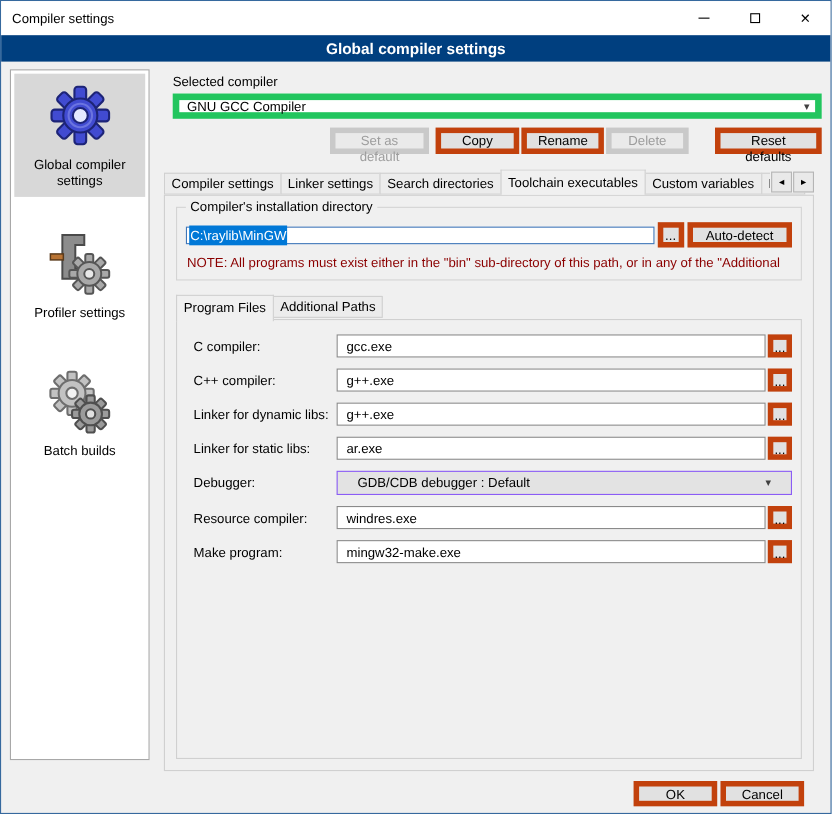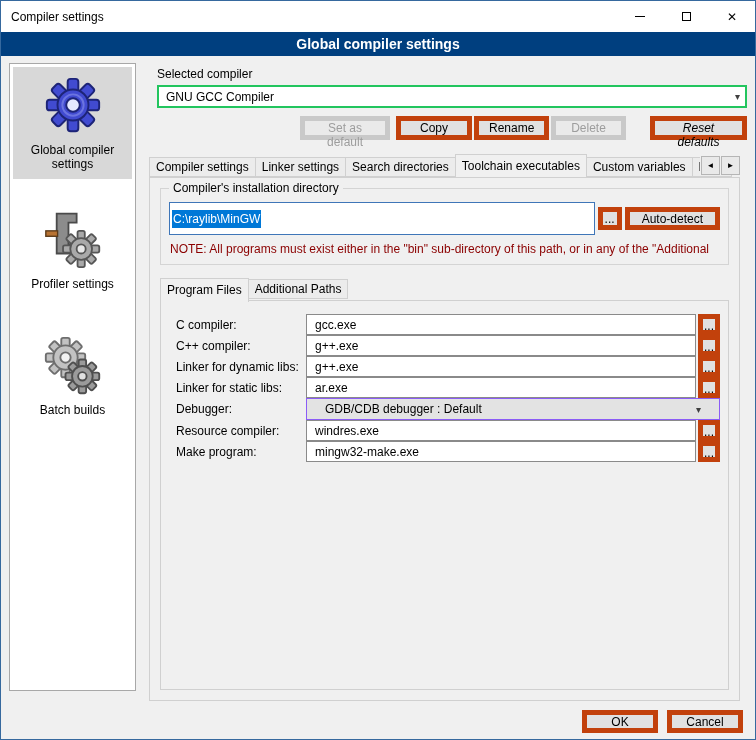--- a/index.html
+++ b/index.html
@@ -30,77 +30,77 @@
                padding:7px 2px 8px; }
   .side-item.selected { background:#d8d8d8; }
   .side-item + .side-item { margin-top:22px; }
   .side-item:nth-child(3) { margin-top:30px; }
   .side-label { margin-top:7px; line-height:14px; }
 
   
   .main { position:absolute; left:145px; top:0; right:8px; bottom:0; }
   .sel-label { display:block; margin:11px 11px 0; }
 
-  .combo { margin:4px 0 0 11px; height:23px; border:2px solid #22c55e; background:#fff;
+  .combo { margin:4px 0 0 11px; height:23px; border:6px solid #22c55e; background:#fff;
            display:flex; align-items:center; padding:0 5px 0 7px; }
   .combo-arrow { margin-left:auto; font-size:10px; color:#404040; }
 
   .btn { height:24px; background:#e1e1e1; border:5px solid #c2410c;
          font:12px "Liberation Sans", sans-serif; padding:0 10px; color:#000; }
   .btn.disabled { color:#9d9d9d; border-color:#c9c9c9; background:#eaeaea; }
   .btn-row { margin:8px 0 0 11px; display:flex; align-items:center; }
   .btn-setdef { margin-left:auto; width:90px; }
   .btn-copy { margin-left:6px; width:76px; }
   .btn-rename { margin-left:2px; width:75px; }
   .btn-delete { margin-left:2px; width:75px; }
-  .btn-reset { margin-left:24px; width:97px;font-style:italic; }
+  .btn-reset { margin-left:24px; width:97px; }
 
   
   .tabstrip { margin:14px 7px 0 3px; display:flex; align-items:flex-end; height:23px;
               position:relative; z-index:2; padding-right:40px; overflow:hidden; }
   .tab { flex:none; height:20px; line-height:19px; padding:0 6px; background:#ececec;
          border:1px solid #d0d0d0; margin-right:-1px; white-space:nowrap; }
   .tab.active { height:24px; line-height:22px; background:#f0f0f0; border-bottom:none;
                 margin-bottom:-1px; position:relative; z-index:3; }
   .tab-scroll { position:absolute; right:0; bottom:2px; display:flex; background:#f0f0f0; }
   .tab-scroll-btn { width:19px; height:19px; border:1px solid #b5b5b5; background:#e9e9e9;
                     font-size:8px; display:flex; align-items:center; justify-content:center;
                     margin-left:1px; padding:0; }
 
   .tab-panel { margin:0 7px 0 3px; height:524px; border:1px solid #d0d0d0; background:#f0f0f0;
                position:relative; z-index:1; display:flex; flex-direction:column; }
 
   
   .groupbox { margin:10px 10px 0; border:1px solid #d4d4d4; padding:13px 8px 6px; position:relative; }
   .groupbox-title { position:absolute; top:-8px; left:8px; background:#f0f0f0; padding:0 4px; }
   .dir-row { display:flex; align-items:center; }
-  .dir-input { flex:1; height:33px; border:1px solid #3f76b8; background:#fff;
+  .dir-input { flex:1; height:16px; border:1px solid #3f76b8; background:#fff;
                display:flex; align-items:center; padding:0 2px; }
   .sel-text { background:var(--selection,#0078d7); color:#fff; padding:2px 1px; }
   .small-btn { width:24px; height:23px; margin-left:3px; padding:0; }
   .autodetect-btn { height:23px; margin-left:3px; padding:0 12px; }
   .note { margin:7px 0 2px 1px; color:var(--note-text,#8b0000); white-space:nowrap; overflow:hidden; }
 
   
   .subtabstrip { margin:13px 10px 0; display:flex; align-items:center; height:22px;
                  position:relative; z-index:2; }
   .sub-panel { flex:1; margin:0 10px 10px; border:1px solid #d0d0d0;
                padding:13px 8px 8px 15px; background:#f0f0f0; position:relative; z-index:1; }
 
-  .field-row { display:flex; align-items:center; }
+  .field-row { display:flex; align-items:center; margin-bottom:10px; }
   .field-label { width:130px; flex:none; }
   .field-input { flex:1; height:21px; border:1px solid #8a8a8a; background:#fff;
                  display:flex; align-items:center; padding:0 8px; }
   .browse-btn { flex:none; width:22px; height:21px; margin-left:2px; padding:0; }
   .field-combo { flex:1; height:22px; border:1px solid #8b5cf6; background:#e3e3e3;
                  display:flex; align-items:center; padding:0 18px; }
 
   
-  .footer { position:absolute; left:0; right:0; bottom:0; height:36px; display:flex;
-            align-items:center; justify-content:flex-end; padding-right:12px; gap:9px; }
+  .footer { position:absolute; left:0; right:12px; bottom:0; height:36px; display:flex;
+            align-items:center; justify-content:flex-end; padding-right:12px; gap:3px; }
   .footer .btn { width:76px; height:23px; padding:0; }
 </style>
 </head>
 <body>
 
 <div class="window">
 
   <div class="titlebar">
     <span class="titlebar-title">Compiler settings</span>
     <div class="win-buttons">

